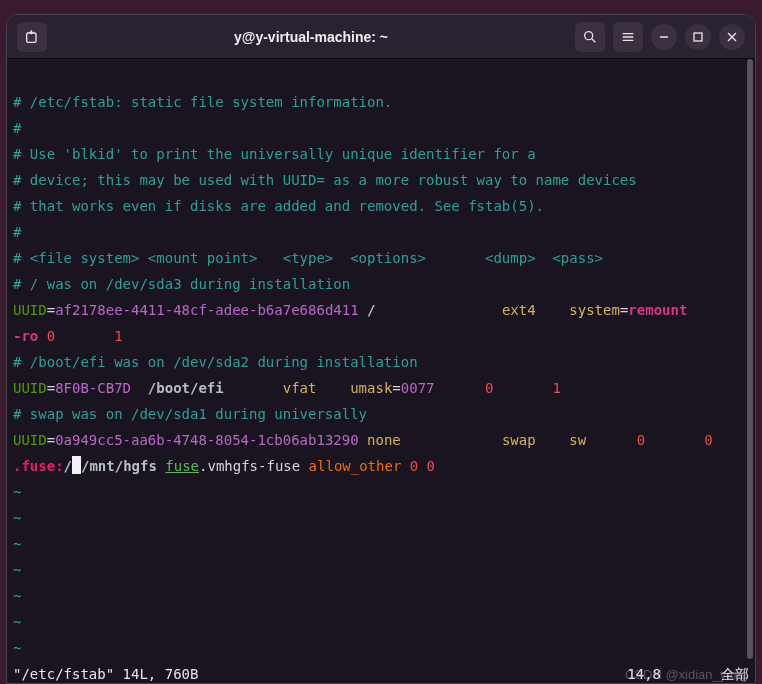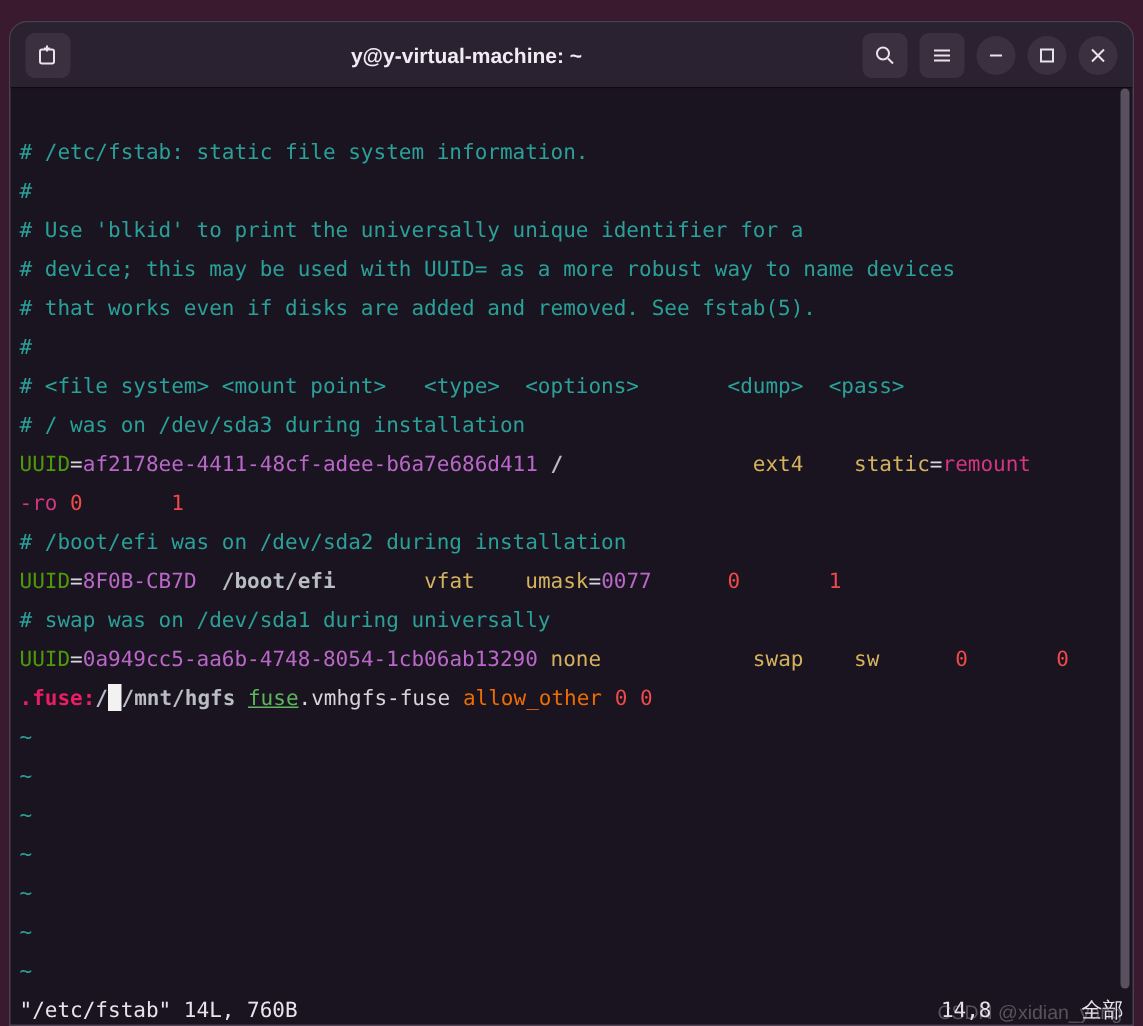--- a/index.html
+++ b/index.html
@@ -71,21 +71,21 @@
   }
   .c-teal { color: #2aa198; }
   .c-green { color: #4e9a06; }
   .c-purple { color: #ba68c8; }
   .c-mount { color: #b9bdc4; font-weight: bold; }
   .c-yellow { color: #d4b35c; }
   .c-num { color: #ef4a4a; }
   .c-host { color: #e91e63; font-weight: bold; }
   .c-fuse { color: #5cb85c; text-decoration: underline; }
   .c-allow { color: #ef6c00; }
-  .c-remount { color: #d33682; }
+  .c-remount { color: #d33682; font-weight: bold; }
   .c-tilde { color: #2aa198; }
   .cursor {
     display: inline-block;
     width: 9px;
     height: 18px;
     background: #f2f2f2;
     vertical-align: text-bottom;
   }
   .status-line {
     color: #e8e4ec;
@@ -163,21 +163,21 @@
 
   <div class="terminal">
 <span class="c-teal"># /etc/fstab: static file system information.</span>
 <span class="c-teal">#</span>
 <span class="c-teal"># Use 'blkid' to print the universally unique identifier for a</span>
 <span class="c-teal"># device; this may be used with UUID= as a more robust way to name devices</span>
 <span class="c-teal"># that works even if disks are added and removed. See fstab(5).</span>
 <span class="c-teal">#</span>
 <span class="c-teal"># &lt;file system&gt; &lt;mount point&gt;   &lt;type&gt;  &lt;options&gt;       &lt;dump&gt;  &lt;pass&gt;</span>
 <span class="c-teal"># / was on /dev/sda3 during installation</span>
-<span><span class="c-green">UUID</span><span>=</span><span class="c-purple">af2178ee-4411-48cf-adee-b6a7e686d411</span><span class="c-mount"> /</span>               <span class="c-yellow">ext4</span>    <span class="c-yellow">static</span><span>=</span><span class="c-remount">remount</span></span>
+<span><span class="c-green">UUID</span><span>=</span><span class="c-purple">af2178ee-4411-48cf-adee-b6a7e686d411</span><span class="c-mount"> /</span>               <span class="c-yellow">ext4</span>    <span class="c-yellow">system</span><span>=</span><span class="c-remount">remount</span></span>
 <span><span class="c-remount">-ro </span><span class="c-num">0</span><span>       </span><span class="c-num">1</span></span>
 <span class="c-teal"># /boot/efi was on /dev/sda2 during installation</span>
 <span><span class="c-green">UUID</span><span>=</span><span class="c-purple">8F0B-CB7D</span><span class="c-mount">  /boot/efi</span>       <span class="c-yellow">vfat</span>    <span class="c-yellow">umask</span><span>=</span><span class="c-purple">0077</span>      <span class="c-num">0</span>       <span class="c-num">1</span></span>
 <span class="c-teal"># swap was on /dev/sda1 during universally</span>
 <span><span class="c-green">UUID</span><span>=</span><span class="c-purple">0a949cc5-aa6b-4748-8054-1cb06ab13290</span> <span class="c-yellow">none</span>            <span class="c-yellow">swap</span>    <span class="c-yellow">sw</span>      <span class="c-num">0</span>       <span class="c-num">0</span></span>
 <span><span class="c-host">.fuse:</span><span class="c-mount">/</span><span class="cursor"></span><span class="c-mount">/mnt/hgfs </span><span class="c-fuse">fuse</span><span>.vmhgfs-fuse </span><span class="c-allow">allow_other</span><span class="c-num"> 0</span><span class="c-num"> 0</span></span>
 <span class="c-tilde">~</span>
 <span class="c-tilde">~</span>
 <span class="c-tilde">~</span>
 <span class="c-tilde">~</span>

